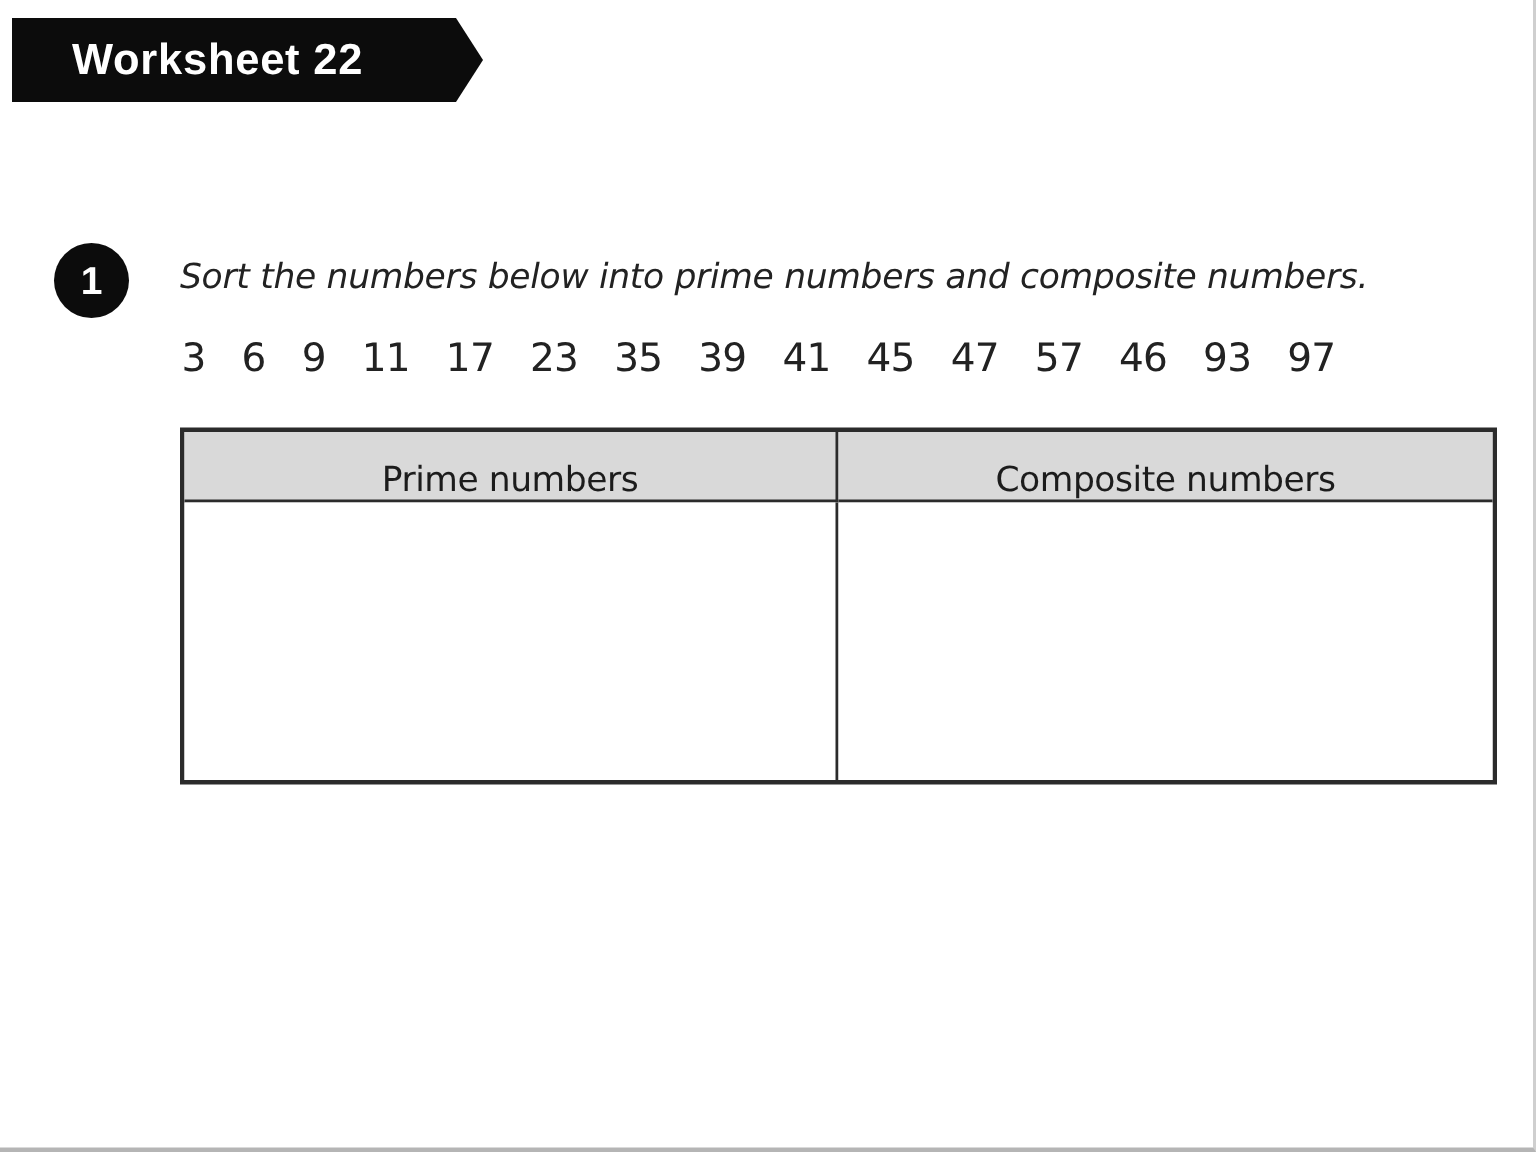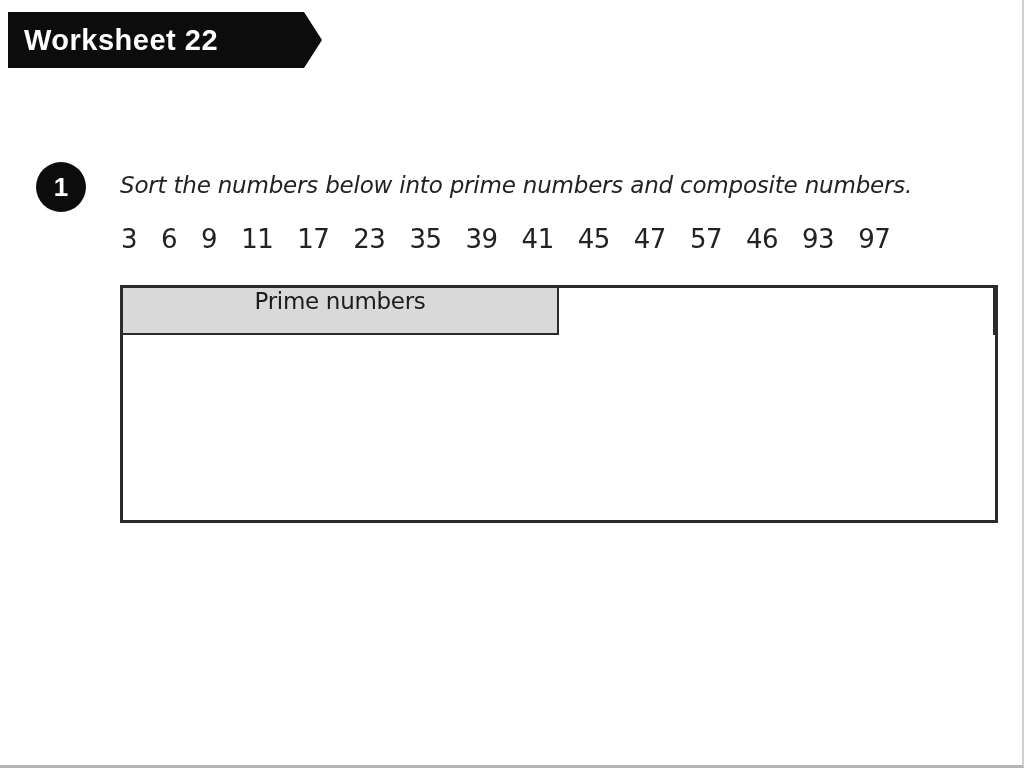--- a/index.html
+++ b/index.html
@@ -15,21 +15,21 @@
     overflow:hidden;
   }
 
   
   .banner {
     position:absolute; left:8px; top:12px;
     width:314px; height:56px;
     background:#0c0c0c;
     clip-path:polygon(0 0, 296px 0, 314px 28px, 296px 56px, 0 56px);
     display:flex; align-items:center;
-    padding-left:16px;
+    padding-left:40px;
   }
   .banner-label {
     color:#ffffff; font-weight:bold; font-size:29px; letter-spacing:0.5px;
   }
 
   .worksheet-title {
     position:absolute; left:36px; top:97px;
     font-size:26px; font-weight:bold; color:#1c1c1c;
     letter-spacing:0.2px;
   }
@@ -61,21 +61,21 @@
     position:absolute; left:120px; top:285px;
     width:878px; height:238px;
     border:3px solid #2b2b2b;
     display:grid;
     grid-template-columns:1fr 1fr;
     grid-template-rows:47px 1fr;
   }
   .sort-table .th {
     background:#d9d9d9;
     border-bottom:2px solid #2b2b2b;
-    display:flex; align-items:flex-start; justify-content:center;
+    display:flex; align-items:flex-end; justify-content:center;
     font-size:23px; color:#1c1c1c;
     font-family:"DejaVu Sans", sans-serif;
     letter-spacing:-0.3px;
   }
   .sort-table .col-left { border-right:2px solid #2b2b2b; }
   .sort-table .td { background:#ffffff; }
 </style>
 </head>
 <body>
 
@@ -107,17 +107,20 @@
     <span>57</span>
     <span>46</span>
     <span>93</span>
     <span>97</span>
   </div>
 
   <div class="sort-table">
     <div class="th col-left">
       <span>Prime numbers</span>
     </div>
+    <div class="th">
+      <span>Composite numbers</span>
+    </div>
     <div class="td col-left"></div>
     <div class="td"></div>
   </div>
 
 </div>
 
 </body></html>

